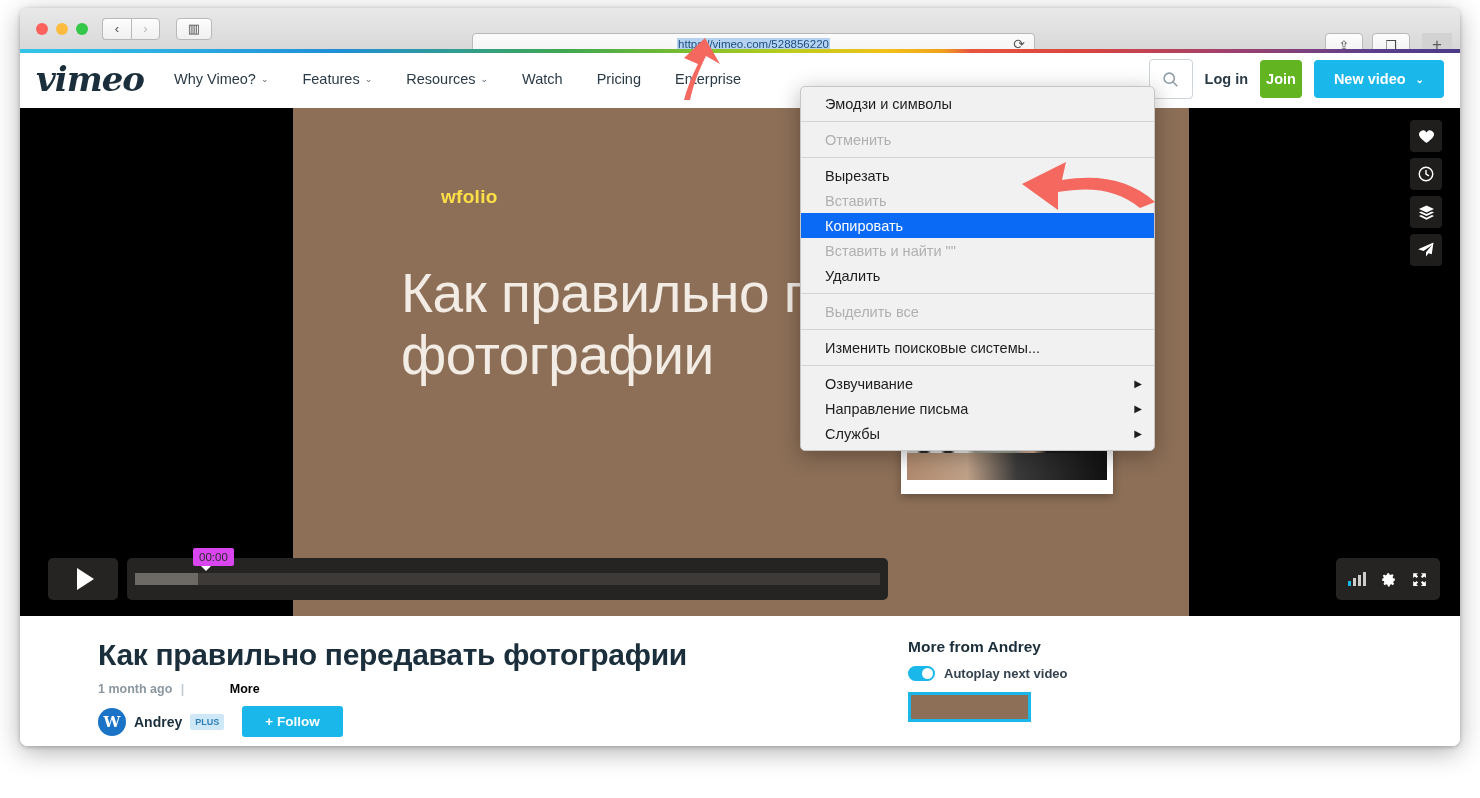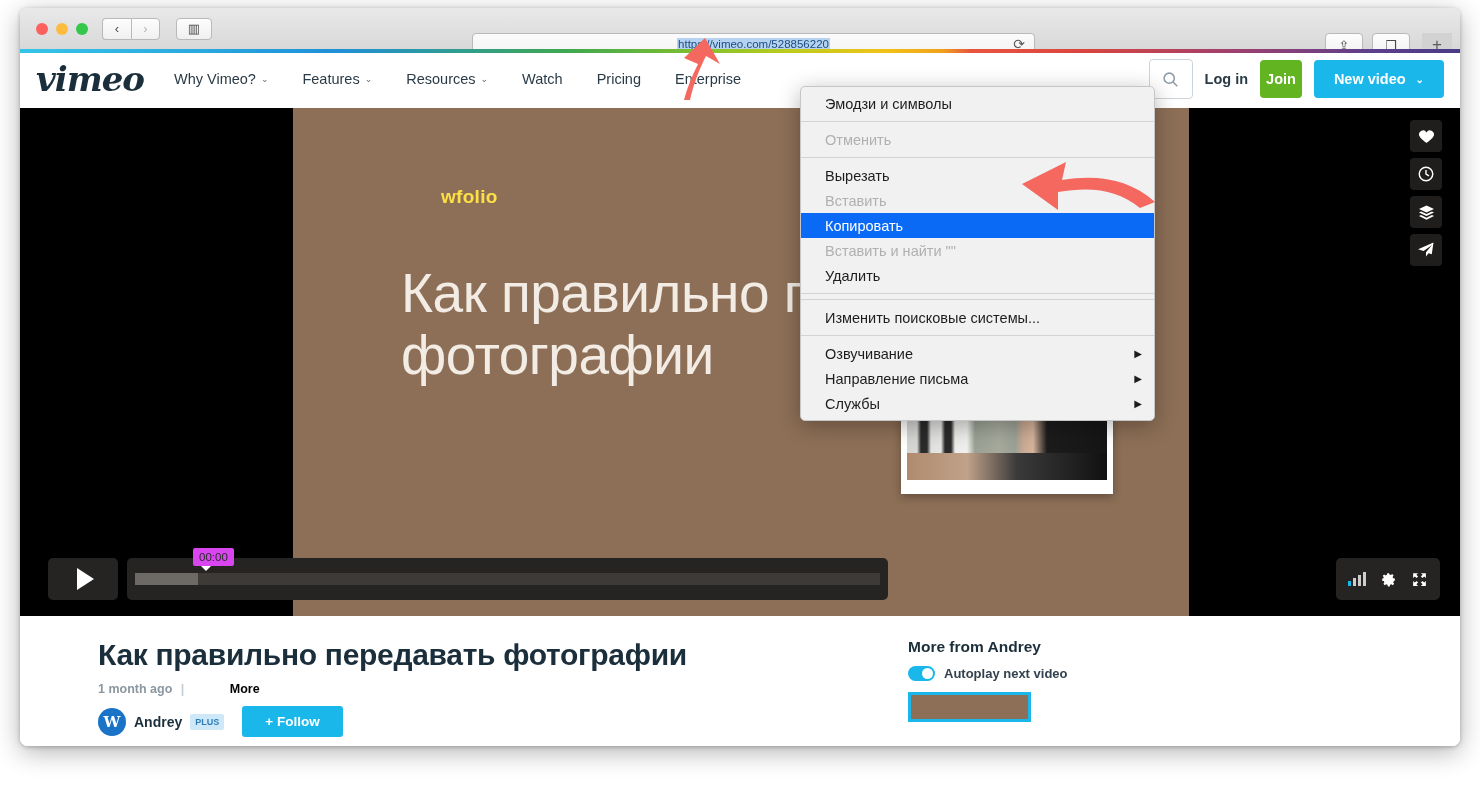--- a/index.html
+++ b/index.html
@@ -526,20 +526,23 @@
         <div class="ctx-item selected">
           <span>Копировать</span>
         </div>
         <div class="ctx-item disabled">
           <span>Вставить и найти ""</span>
         </div>
         <div class="ctx-item">
           <span>Удалить</span>
         </div>
         <div class="ctx-sep"></div>
+        <div class="ctx-item disabled">
+          <span>Выделить все</span>
+        </div>
         <div class="ctx-sep"></div>
         <div class="ctx-item">
           <span>Изменить поисковые системы...</span>
         </div>
         <div class="ctx-sep"></div>
         <div class="ctx-item">
           <span>Озвучивание</span>
           <span class="ctx-arrow">▶</span>
         </div>
         <div class="ctx-item">

